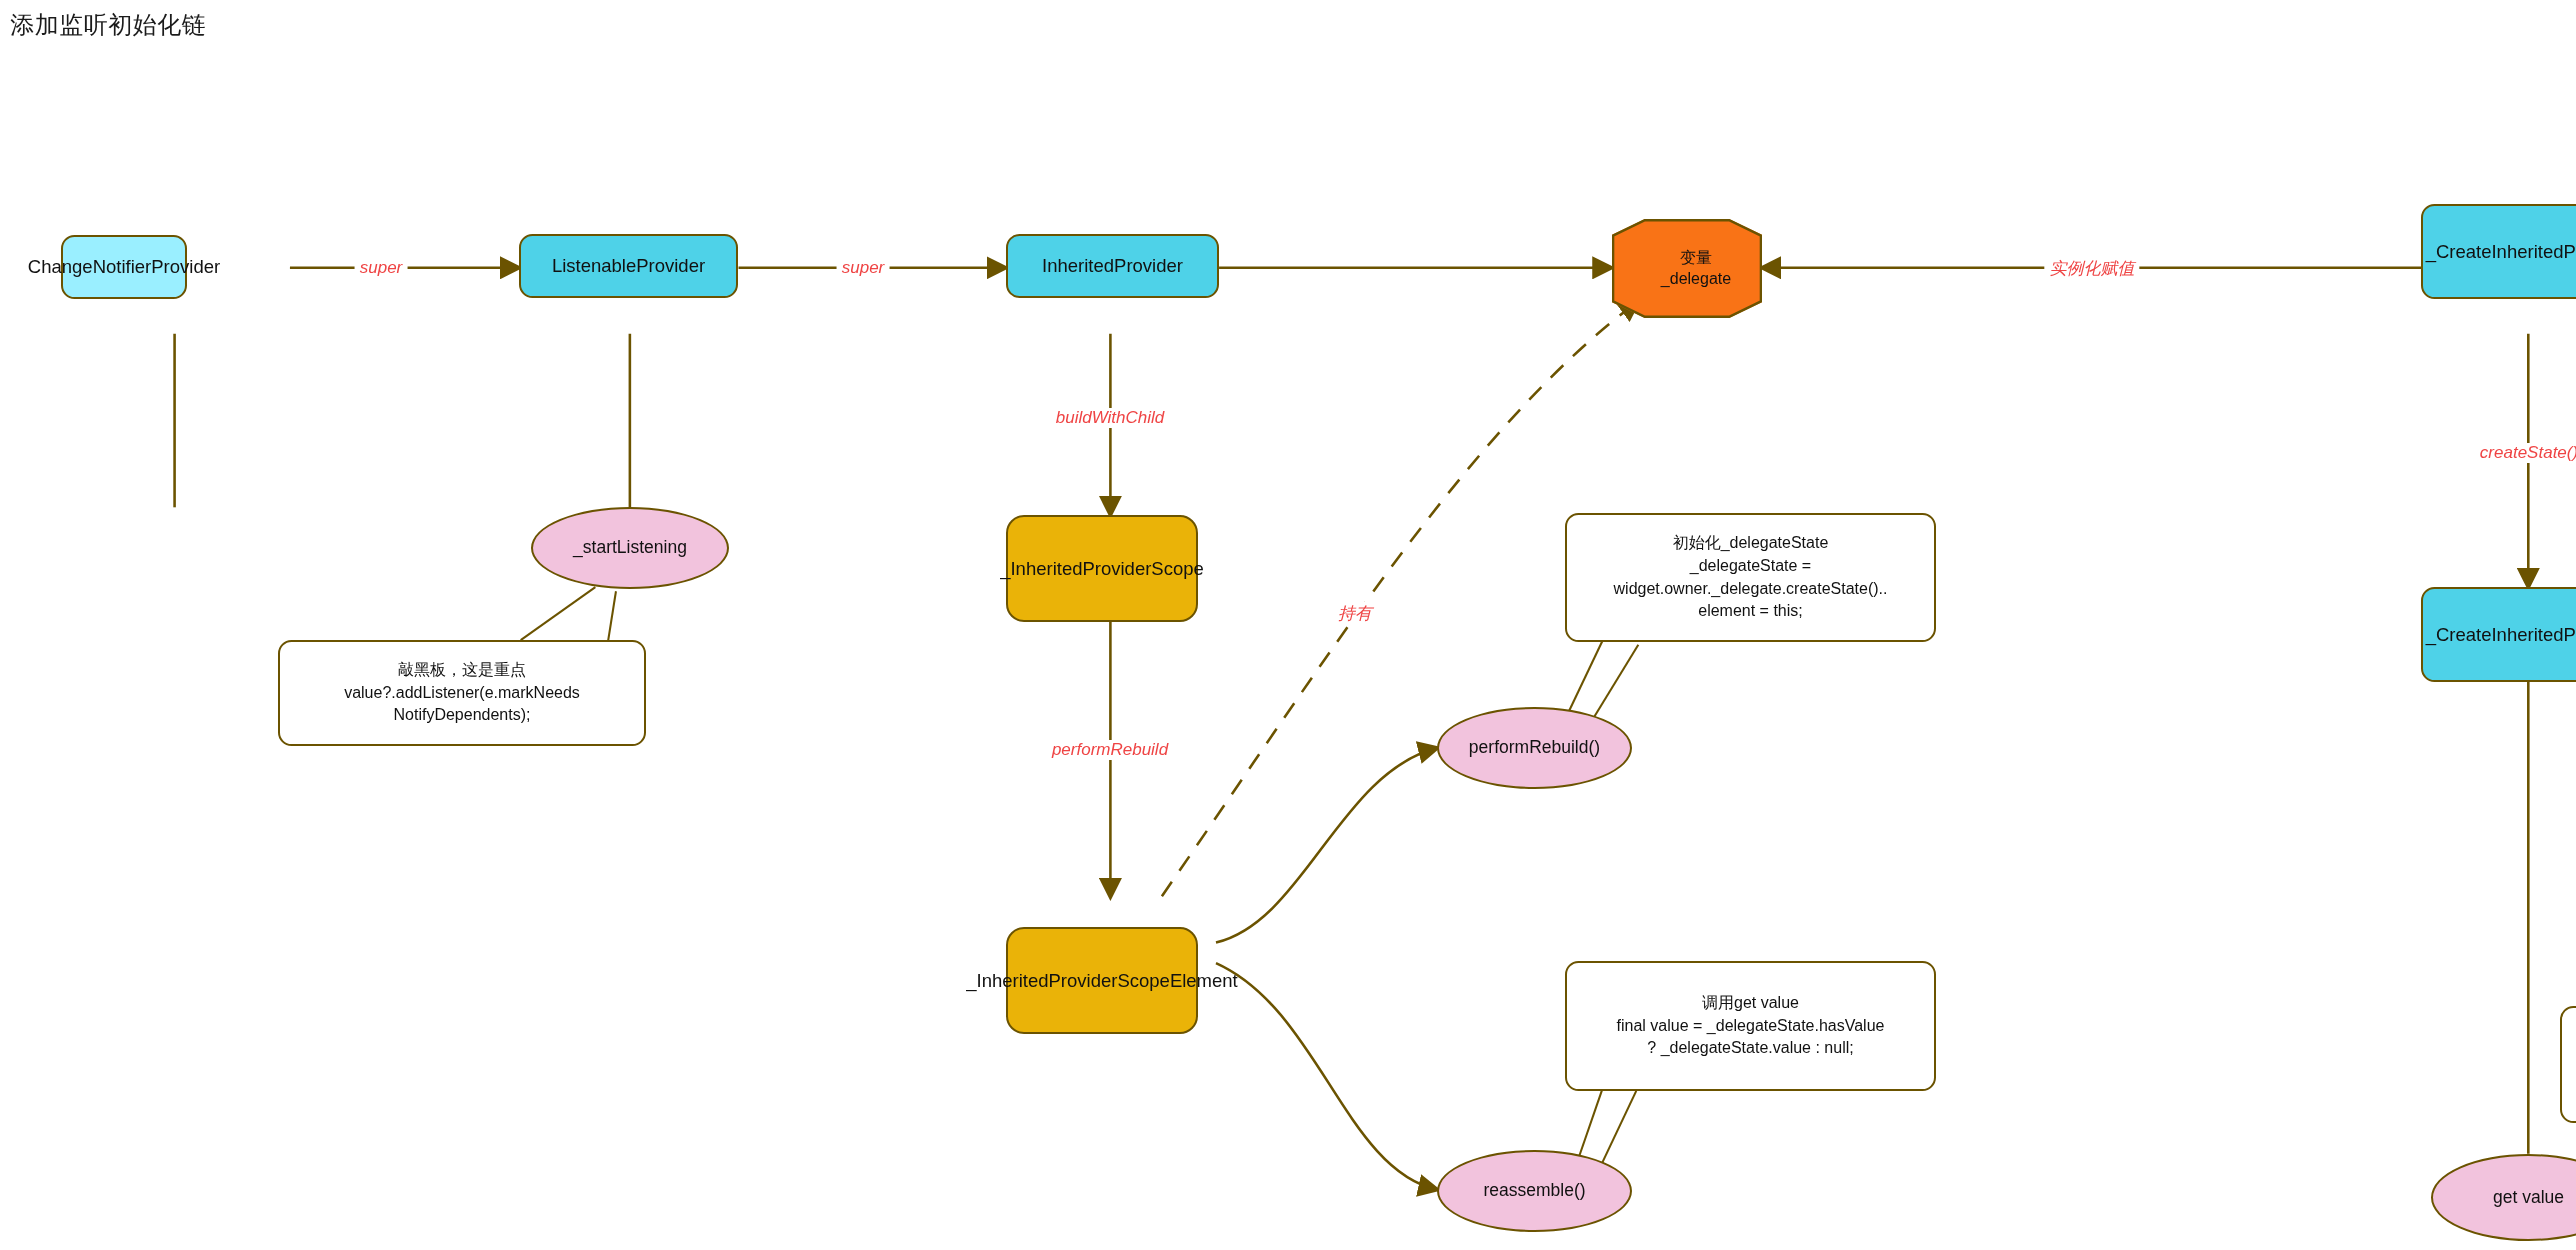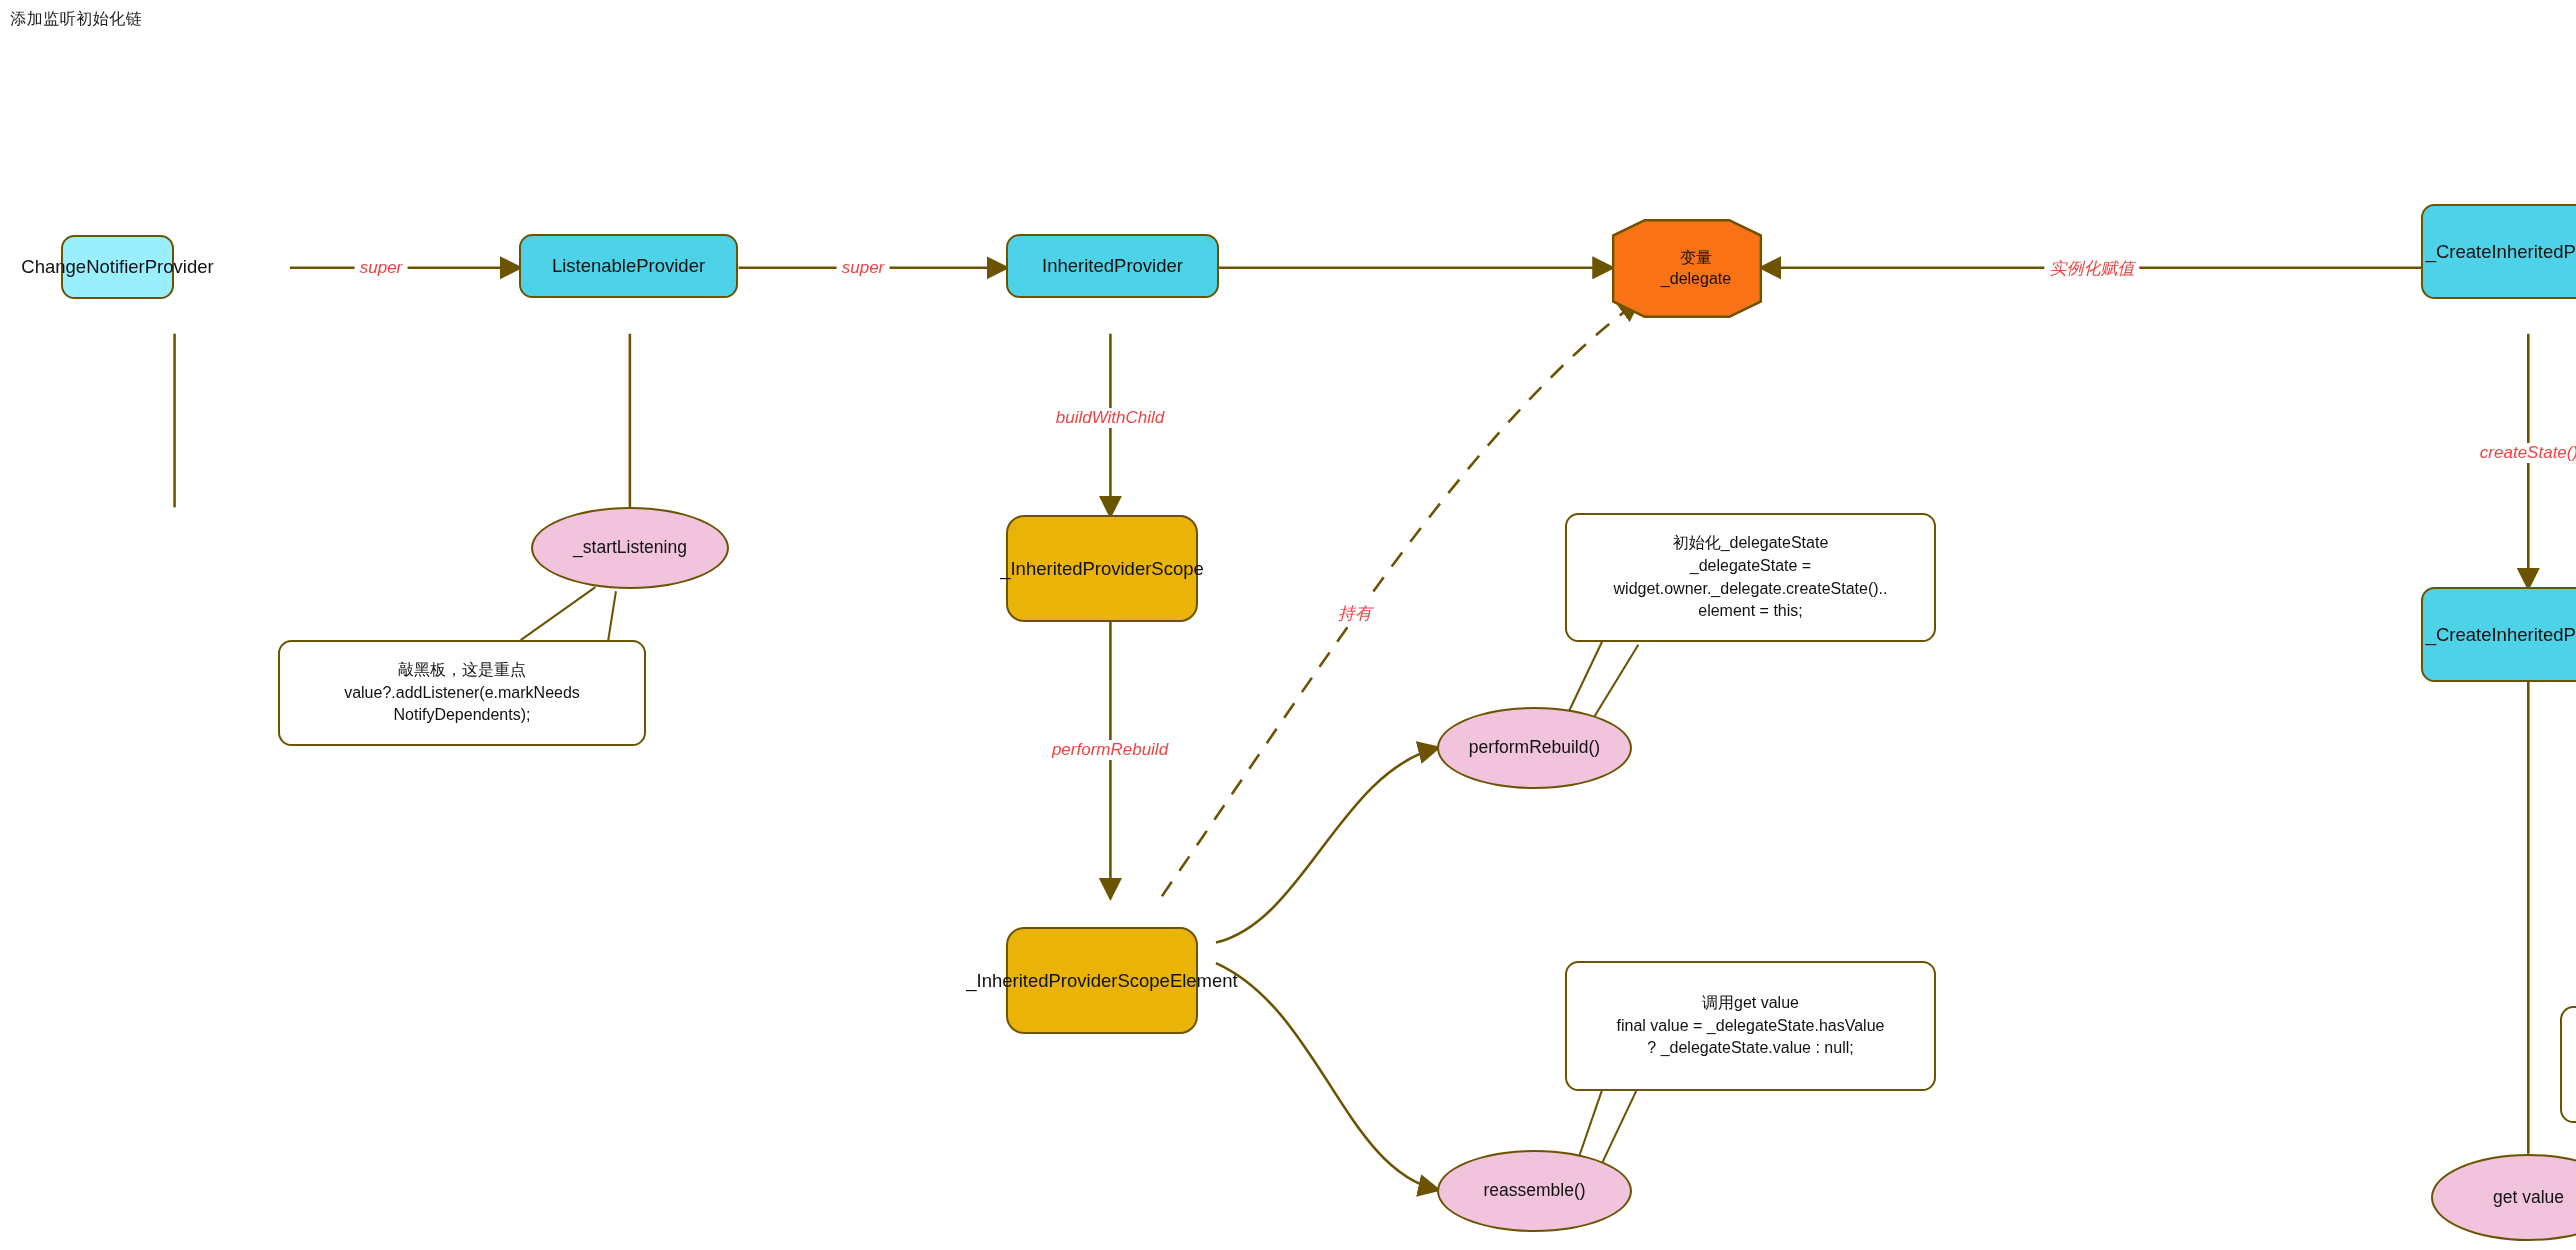--- a/index.html
+++ b/index.html
@@ -1,18 +1,18 @@
 <!DOCTYPE html>
 <html style="font-size:8.2px"><head>
 <meta charset="utf-8">
 <style>
   html,body{margin:0;padding:0;background:#ffffff;}
   body{font-family:"Liberation Sans","DejaVu Sans",sans-serif;}
   #stage{position:relative;width:3409px;height:1250px;background:#fff;overflow:hidden;}
-  #title{position:absolute;left:10.3px;top:9.3px;font-size:16px;color:#1b1b1b;letter-spacing:0.5px;white-space:nowrap;}
+  #title{position:absolute;left:10.3px;top:9.3px;font-size:24px;color:#1b1b1b;letter-spacing:0.5px;white-space:nowrap;}
   svg#edges{position:absolute;left:0;top:0;width:3409px;height:1250px;}
   .node{position:absolute;box-sizing:border-box;display:flex;align-items:center;justify-content:center;text-align:center;color:#111;line-height:1.25;}
   .rbox{border:2.1px solid #6b5300;border-radius:13.4px;font-size:18.5px;padding:3.1px 5.2px;}
   .cyan1{background:#9aefff;}
   .cyan2{background:#4ed2e8;}
   .pinkbox{background:#eab308;border-radius:18px;}
   .ellipse{border:2.1px solid #6b5300;border-radius:50%;background:#f2c3dd;font-size:17.5px;}
   .note{border:2.1px solid #6b5300;border-radius:13.4px;background:#fff;font-size:16px;padding:7.2px 8.2px;line-height:1.42;}
   .oct{background:#f97316;font-size:16px;line-height:1.3;
        clip-path:polygon(22% 0%,78% 0%,100% 16%,100% 84%,78% 100%,22% 100%,0% 84%,0% 16%);padding-left:18px;}
@@ -79,21 +79,21 @@
       <path d="M 6210 1452 L 6120 1580" stroke-width="4"></path>
       <path d="M 6262 1452 L 6172 1584" stroke-width="4"></path>
 
       <path d="M 4908 1298 L 4908 2240"></path>
 
       <path d="M 5060 2180 L 4980 2300" stroke-width="4"></path>
       <path d="M 5112 2180 L 5022 2308" stroke-width="4"></path>
     </g>
   </svg>
 
-  <div class="node rbox cyan1" style="left:61px;top:204px;width:113px;height:64px;transform:translateY(31px);">ChangeNotifierProvider</div>
+  <div class="node rbox cyan1" style="left:61px;top:204px;width:126px;height:64px;transform:translateY(31px);">ChangeNotifierProvider</div>
 
   <div class="node rbox cyan2" style="left:519px;top:234px;width:219px;height:64px;">ListenableProvider</div>
 
   <div class="node rbox cyan2" style="left:1006px;top:234px;width:213px;height:64px;">InheritedProvider</div>
 
   <div class="octwrap" style="left:1612px;top:219px;width:150px;height:99px;">
     <div class="node oct ml" style="left:0;top:0;width:150px;height:99px;border:0;">变量
 _delegate</div>
     <svg style="position:absolute;left:0;top:0;width:150px;height:99px;pointer-events:none;" viewBox="0 0 292 192">
       <polygon points="64,2 228,2 290,32 290,160 228,190 64,190 2,160 2,32" fill="none" stroke="#6b5300" stroke-width="5"></polygon>

